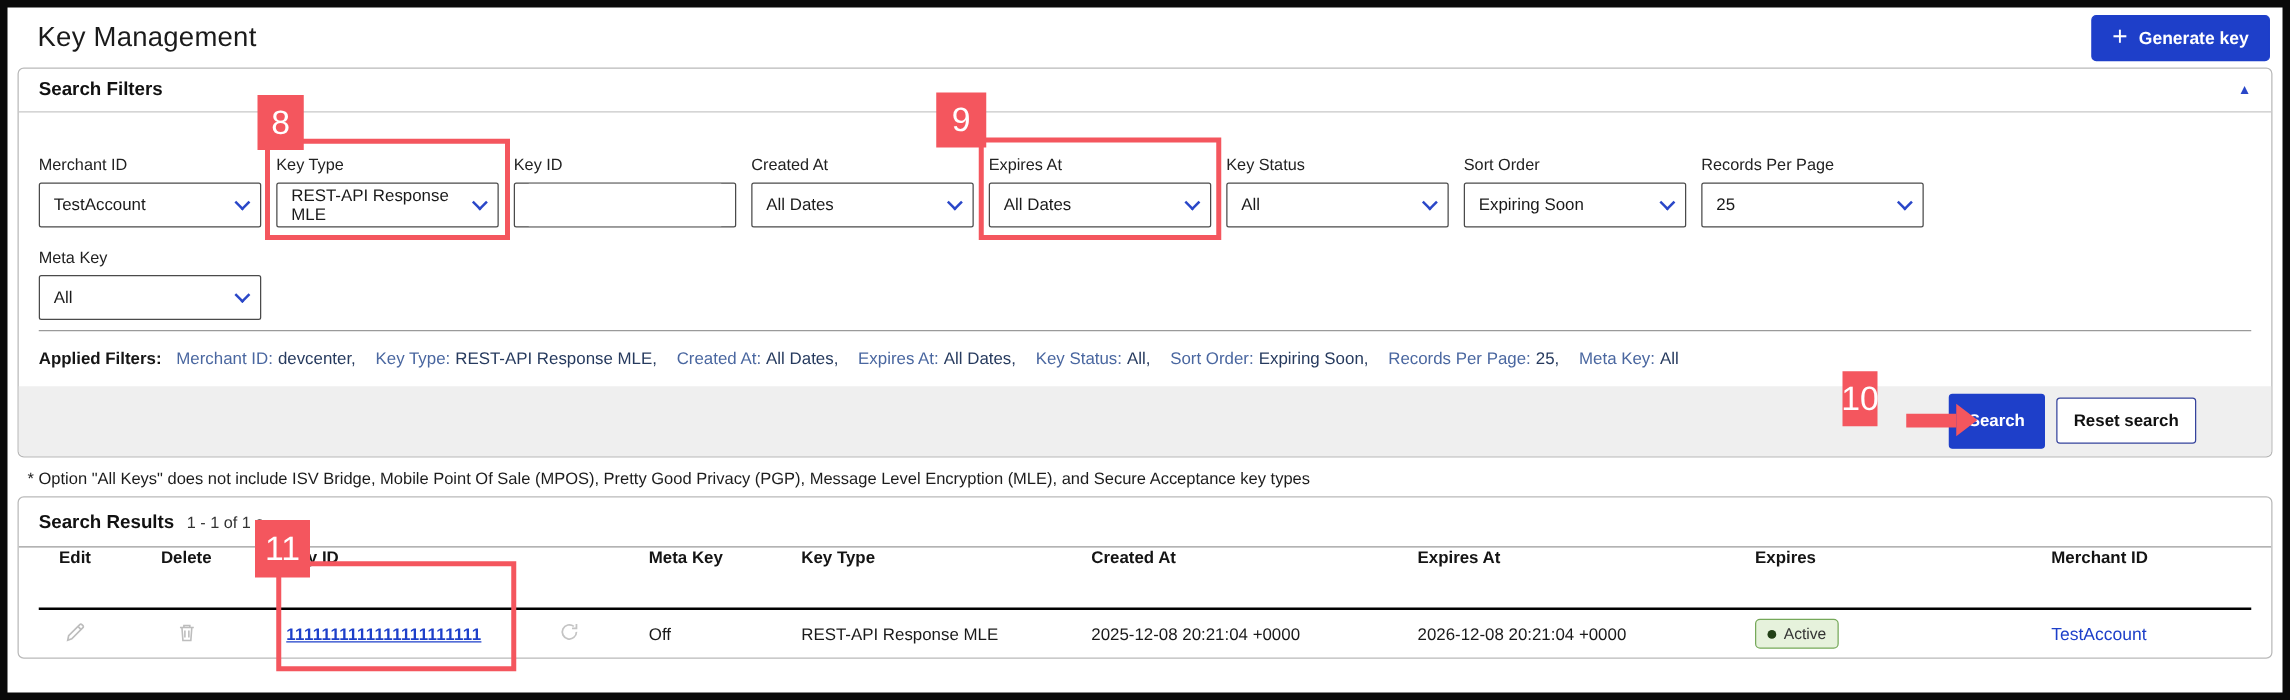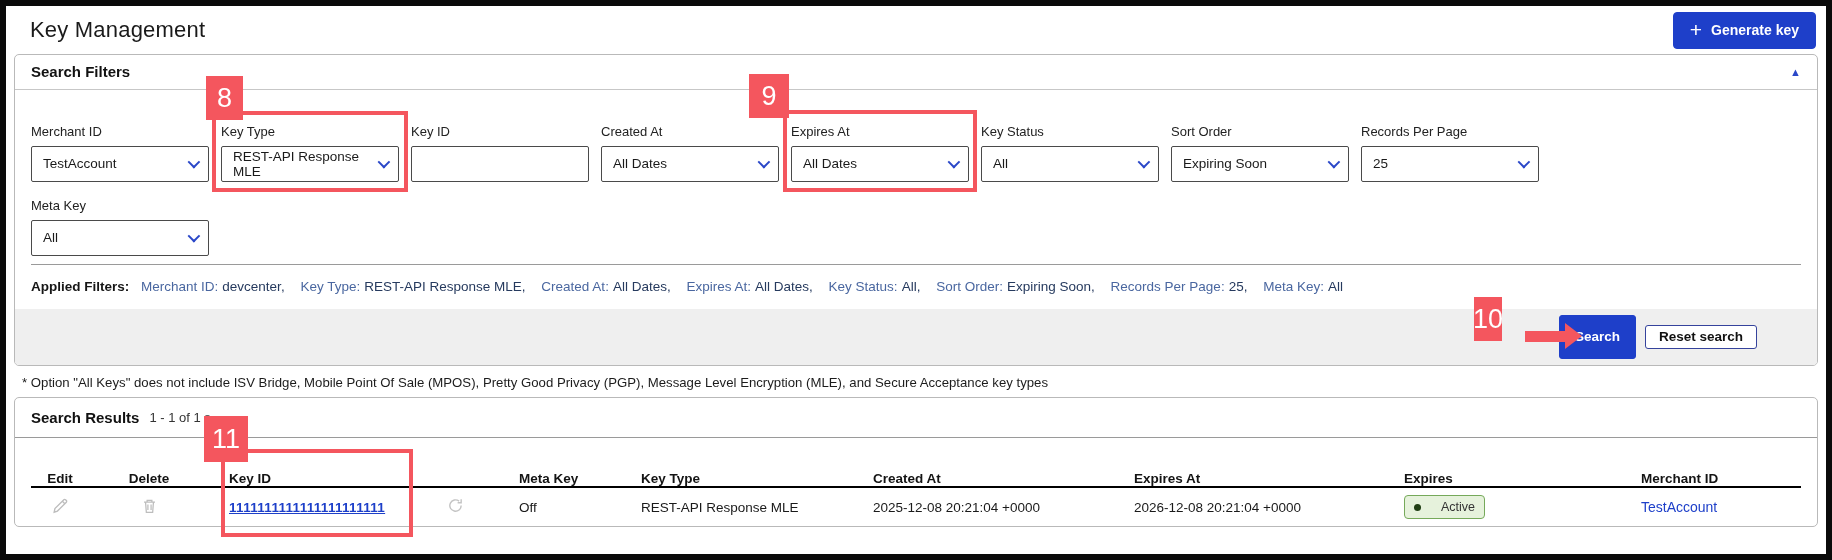--- a/index.html
+++ b/index.html
@@ -41,45 +41,45 @@
   .applied { padding:13px 16px; font-size:13.5px; line-height:18px; }
   .applied-label { font-weight:700; color:#161616; margin-right:8px; }
   .ap-item { margin-right:12px; white-space:nowrap; }
   .ap-name { color:#4a67a0; }
   .ap-name::after { content:":"; }
   .ap-val { color:#263a5e; margin-left:4px; }
   .ap-item:not(:last-child) .ap-val::after { content:","; }
   .btn-band { margin-top:auto; background:#efefef; border-radius:0 0 4px 4px; height:58px;
     display:flex; align-items:center; justify-content:flex-end; gap:9px; padding-right:60px; }
   .btn-search { background:#1e3fc9; color:#fff; border:1px solid #1e3fc9; border-radius:3px; height:44px; padding:0 15px; font-size:13.5px; font-weight:700; cursor:pointer; }
-  .btn-reset { background:#fff; color:#111; border:1px solid #35439c; border-radius:3px; height:24px; padding:0 13px; font-size:13.5px; font-weight:700; cursor:pointer; }
+  .btn-reset { background:#fff; color:#111; border:1px solid #35439c; border-radius:3px; height:37px; padding:0 13px; font-size:13.5px; font-weight:700; cursor:pointer; }
   
   .footnote { margin:9px 0 7px 16px; font-size:13.2px; color:#1c1c1c; }
   
   .results-panel { height:130px; display:flex; flex-direction:column; overflow:hidden; }
   .results-head { height:40px; display:flex; align-items:center; gap:10px; padding:0 16px; border-bottom:1px solid #9a9a9a; }
   .results-count { font-size:13px; color:#333; }
-  .tbl-head { display:flex; align-items:flex-end; height:48px; font-size:13.5px; font-weight:700; color:#141414; }
+  .tbl-head { display:flex; align-items:flex-start; height:48px; font-size:13.5px; font-weight:700; color:#141414; }
   .tbl-rule { border:none; border-top:2px solid #000; margin:0 16px; }
   .tbl-row { display:flex; align-items:center; flex:1; font-size:13.5px; color:#1a1a1a; }
   .c { flex:0 0 auto; padding-left:14px; }
   .c1 { width:90px; text-align:center; padding-left:0; }
   .c2 { width:88px; text-align:center; padding-left:0; }
   .c3 { width:212px; padding-left:36px; }
   .c4 { width:100px; text-align:center; padding-left:0; }
   .c5 { width:122px; }
   .c6 { width:232px; }
   .c7 { width:261px; }
   .c8 { width:270px; }
   .c9 { width:237px; }
   .c10 { width:170px; }
   .icon-btn { display:inline-flex; align-items:center; justify-content:center; cursor:pointer; }
   .keyid-link { color:#1d3fc9; font-weight:700; text-decoration:underline; letter-spacing:.3px; cursor:pointer; font-size:13.5px; }
   .merchant-link { color:#1d3fc9; cursor:pointer; font-size:14px; }
-  .status-badge { display:inline-flex; align-items:center; gap:20px; background:#e6f2dc; border:1px solid #76a95a; border-radius:4px; padding:4px 9px; font-size:12.5px; color:#333; }
+  .status-badge { display:inline-flex; align-items:center; gap:6px; background:#e6f2dc; border:1px solid #76a95a; border-radius:4px; padding:4px 9px; font-size:12.5px; color:#333; }
   .status-dot { width:7px; height:7px; border-radius:50%; background:#224016; }
   
   .ann-badge { position:absolute; background:#f4565e; color:#fff; display:flex; align-items:center; justify-content:center;
     font-size:27px; font-weight:400; z-index:60; }
   .ann-box { position:absolute; border:4px solid #f4565e; z-index:50; pointer-events:none; }
   .ann-arrow { position:absolute; z-index:60; display:flex; align-items:center; }
   .arrow-shaft { width:40px; height:11px; background:#f4565e; }
   .arrow-head { width:0; height:0; border-top:13px solid transparent; border-bottom:13px solid transparent; border-left:17px solid #f4565e; }
 </style>
 </head>

